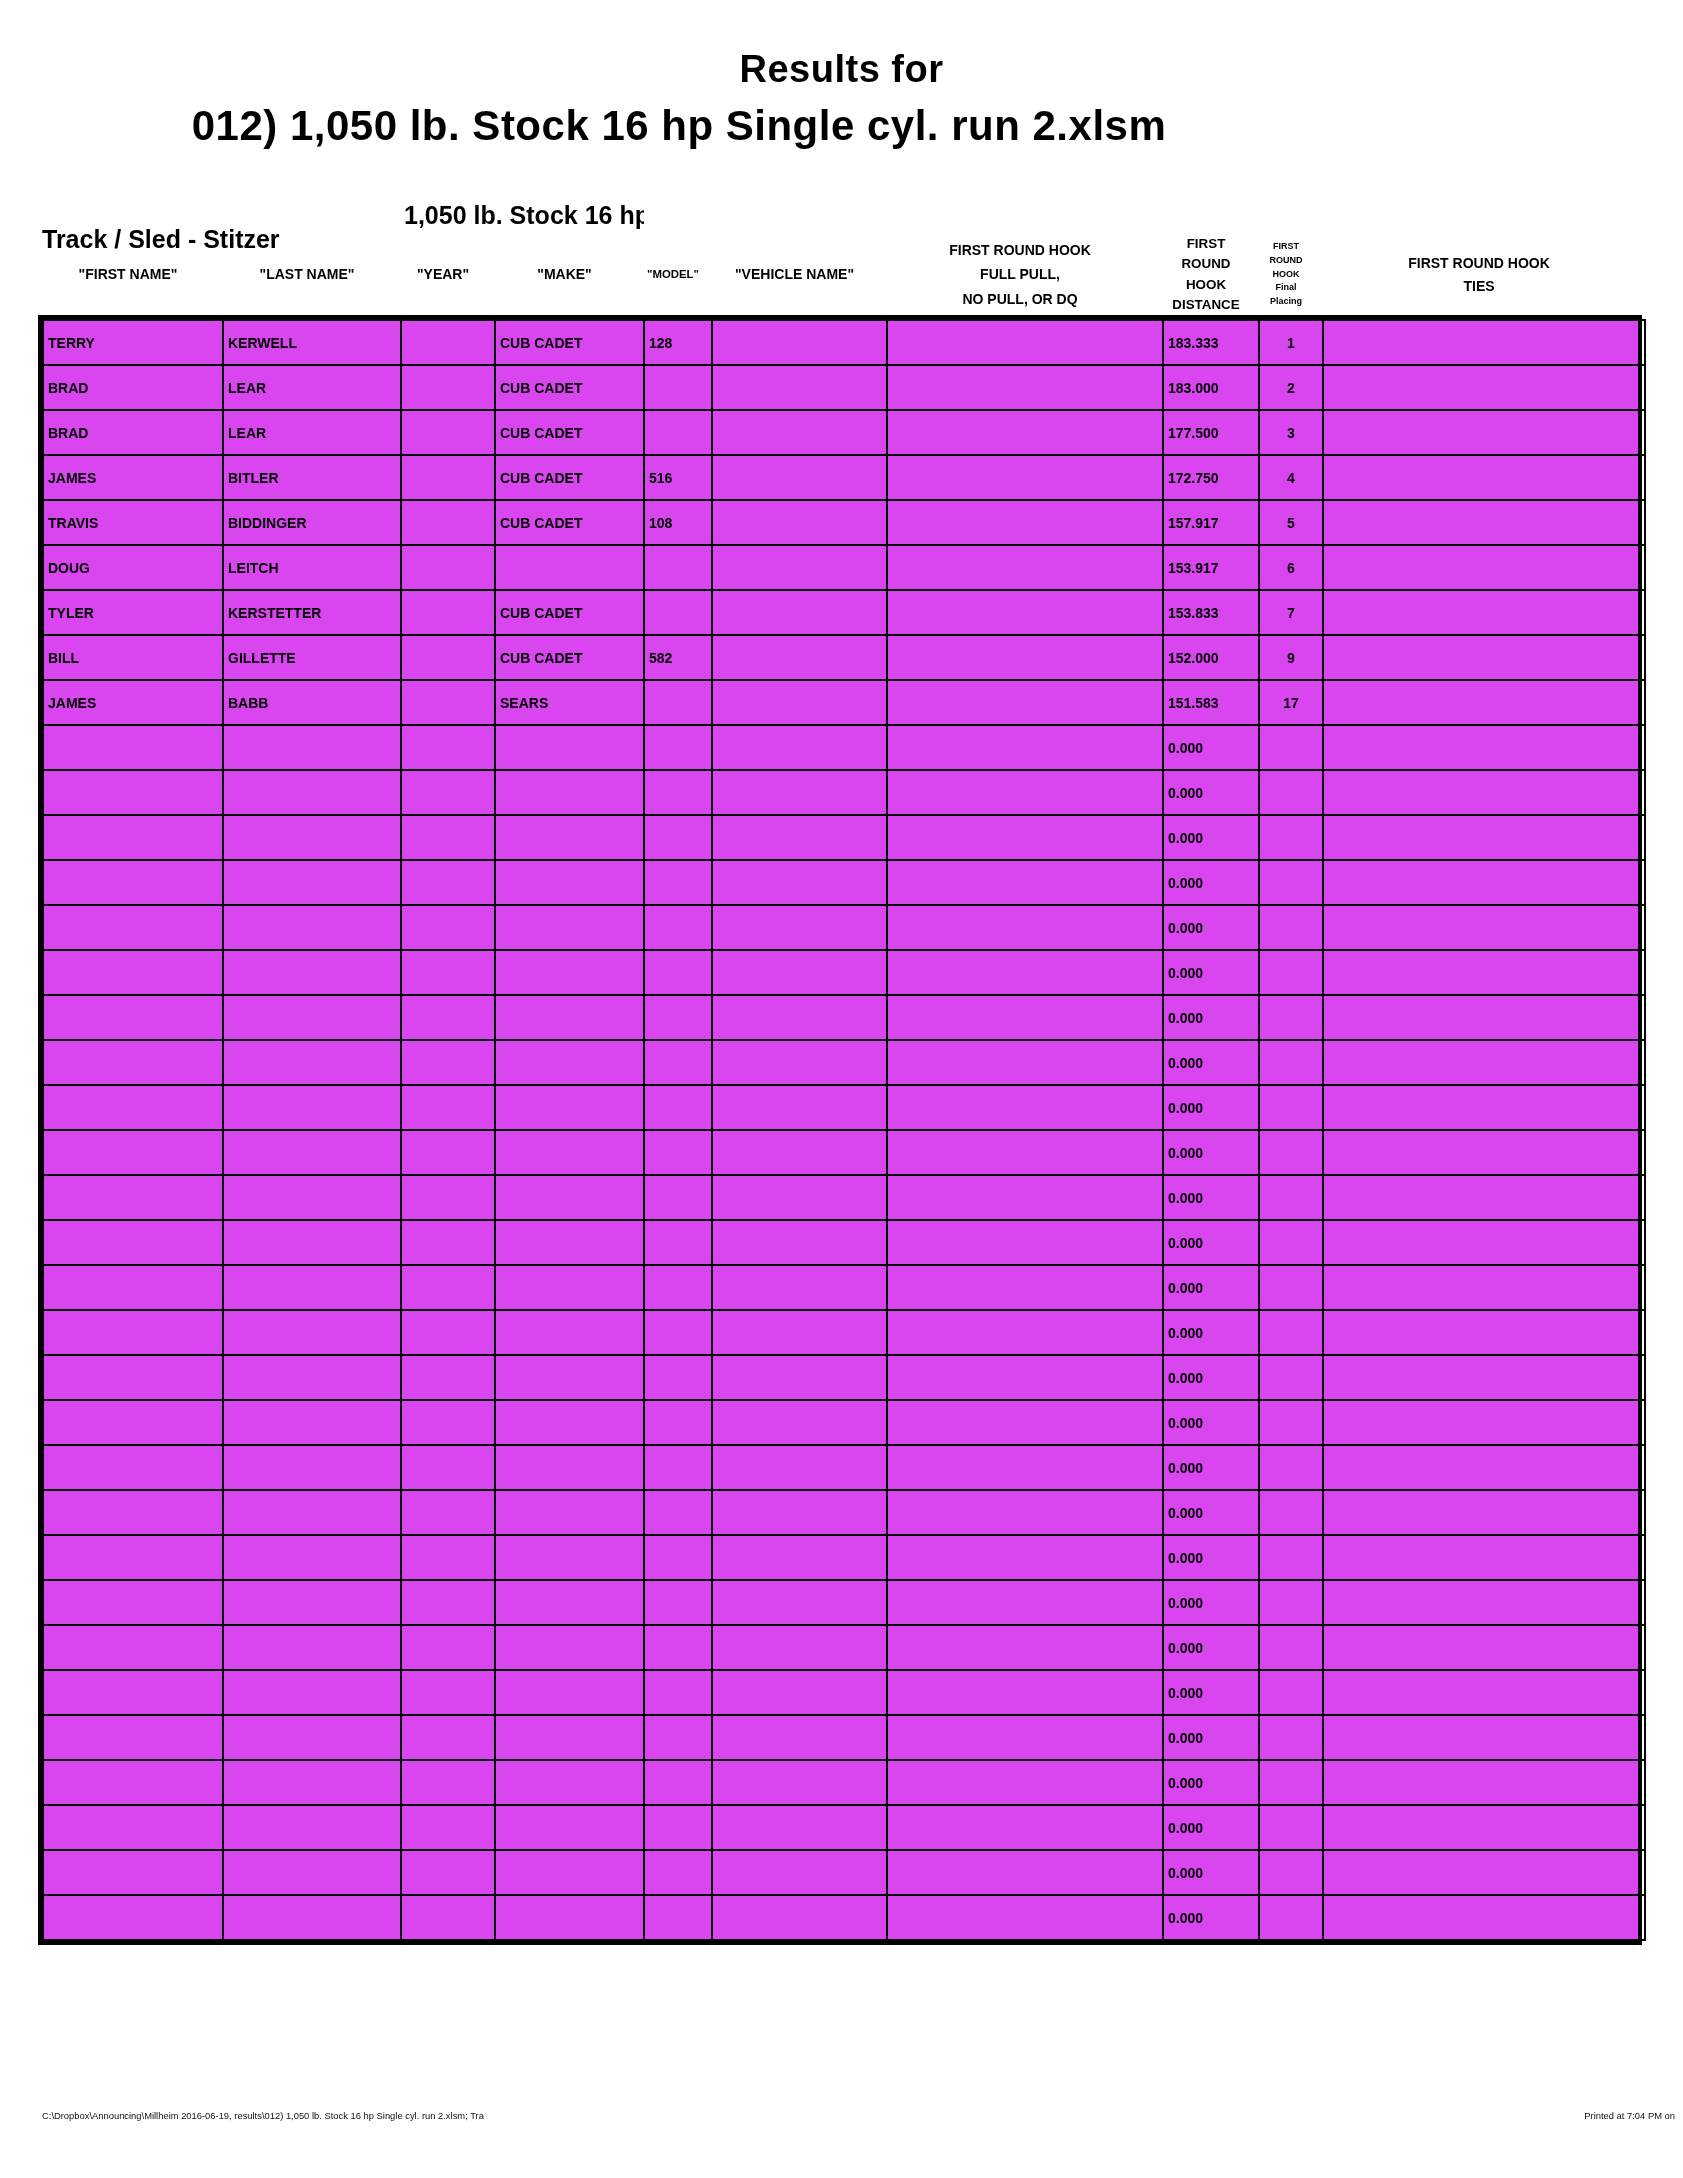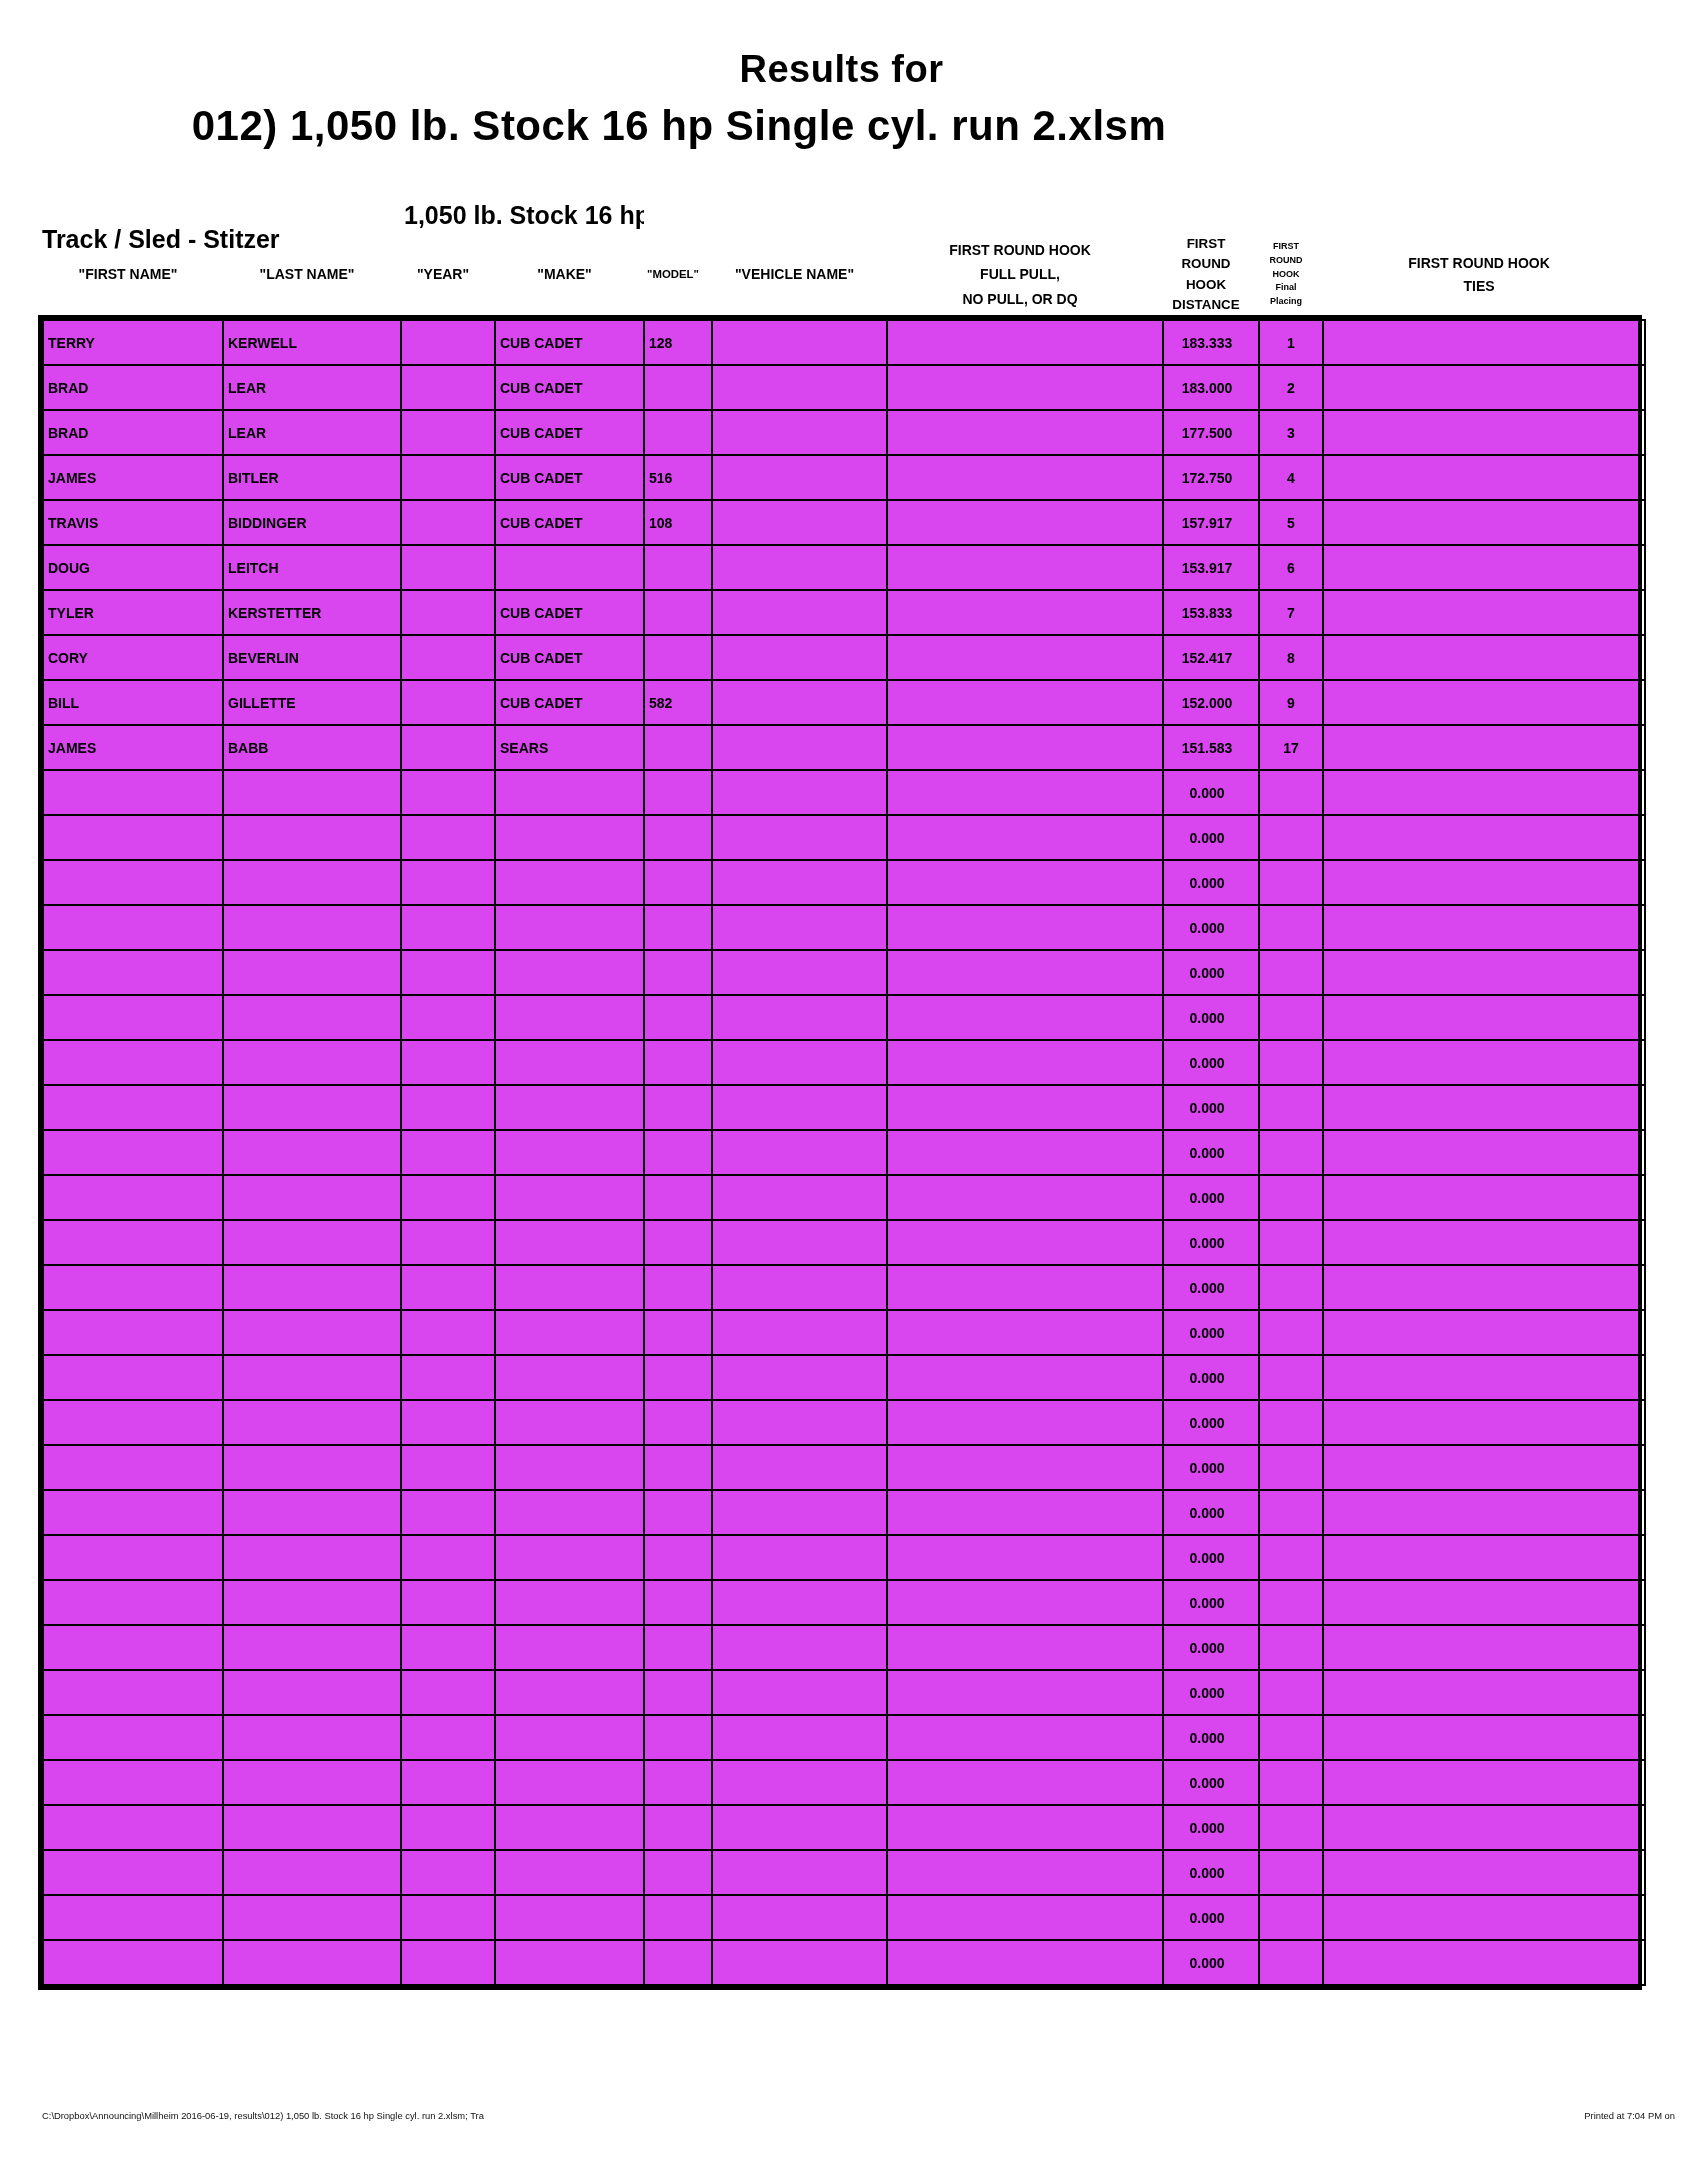--- a/index.html
+++ b/index.html
@@ -66,21 +66,21 @@
   }
   table.results td {
     border: 2px solid #000;
     height: 43px;
     font-size: 14px; font-weight: 700;
     padding: 0 4px;
     overflow: hidden; white-space: nowrap;
     vertical-align: middle;
     text-align: left;
   }
-  table.results td:nth-child(8) { text-align: center; padding-right: 12px; }
+  table.results td:nth-child(8) { text-align: left; padding-right: 12px; }
   table.results td:nth-child(9) { text-align: center; }
   col.c0 { width: 180px; } col.c1 { width: 178px; }
   col.c2 { width: 94px; }  col.c3 { width: 149px; }
   col.c4 { width: 68px; }  col.c5 { width: 175px; }
   col.c6 { width: 276px; } col.c7 { width: 96px; }
   col.c8 { width: 64px; }  col.c9 { width: 322px; }
   .footer-left {
     position: absolute; left: 42px; top: 2110px;
     font-size: 9.4px; font-weight: 400; color: #111;
   }
@@ -214,32 +214,20 @@
           <td></td>
           <td>CUB CADET</td>
           <td></td>
           <td></td>
           <td></td>
           <td>153.833</td>
           <td>7</td>
           <td></td>
         </tr>
         <tr>
-          <td>CORY</td>
-          <td>BEVERLIN</td>
-          <td></td>
-          <td>CUB CADET</td>
-          <td></td>
-          <td></td>
-          <td></td>
-          <td>152.417</td>
-          <td>8</td>
-          <td></td>
-        </tr>
-        <tr>
           <td>BILL</td>
           <td>GILLETTE</td>
           <td></td>
           <td>CUB CADET</td>
           <td>582</td>
           <td></td>
           <td></td>
           <td>152.000</td>
           <td>9</td>
           <td></td>

